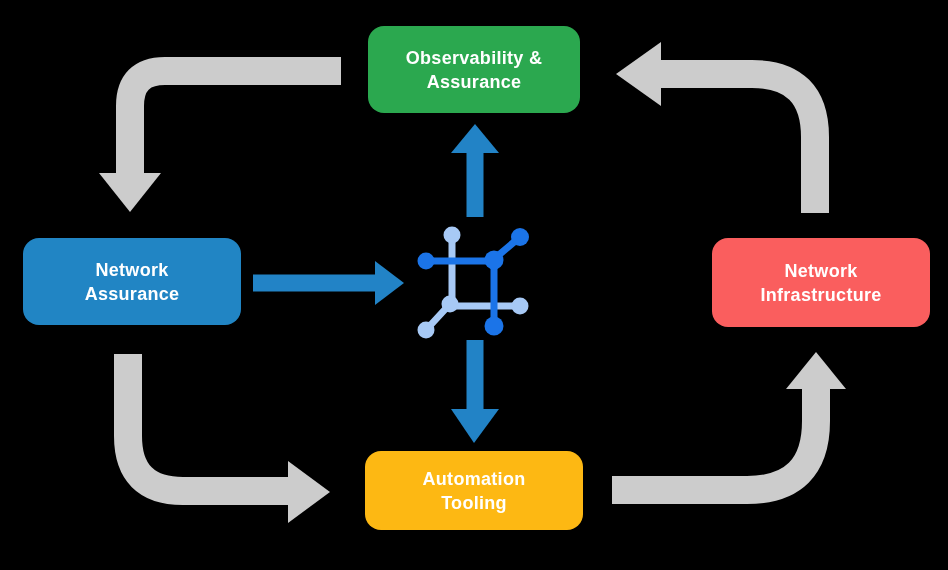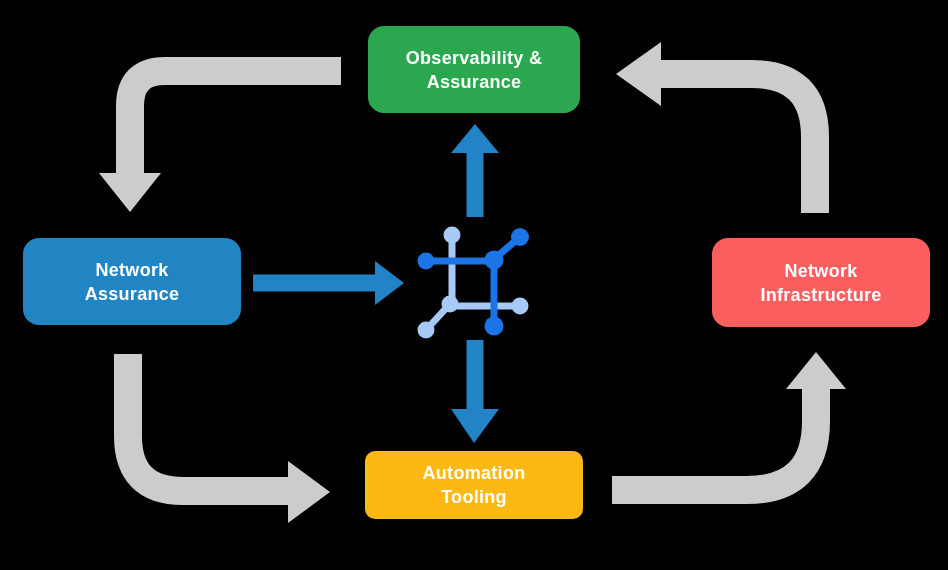--- a/index.html
+++ b/index.html
@@ -40,23 +40,22 @@
   }
   #node-operations {
     left: 23px; top: 238px; width: 218px; height: 87px;
     background: #2185C4;
   }
   #node-infrastructure {
     left: 712px; top: 238px; width: 218px; height: 89px;
     background: #FA5E5E;
   }
   #node-tooling {
-    left: 365px; top: 451px; width: 218px; height: 68px;
+    left: 365px; top: 451px; width: 218px; height: 79px;
     background: #FDB813;
-    border-radius: 10px;
   }
 </style>
 </head>
 <body>
 
 <div id="canvas">
 
   <svg id="diagram-svg" width="948" height="570" viewBox="0 0 948 570">
 
     <g fill="none" stroke-width="28" stroke="#CCCCCC">

